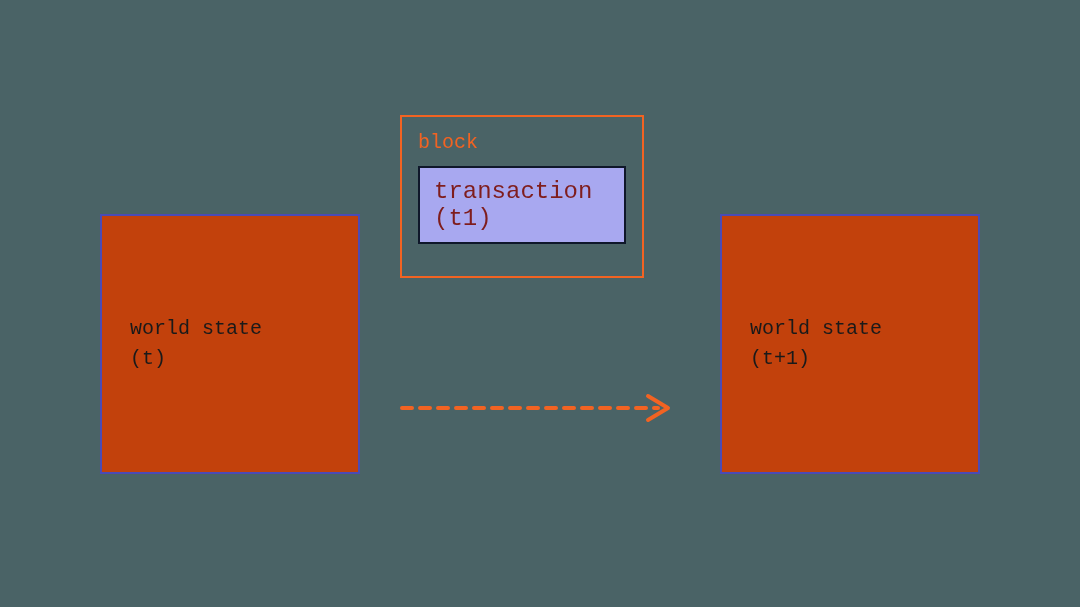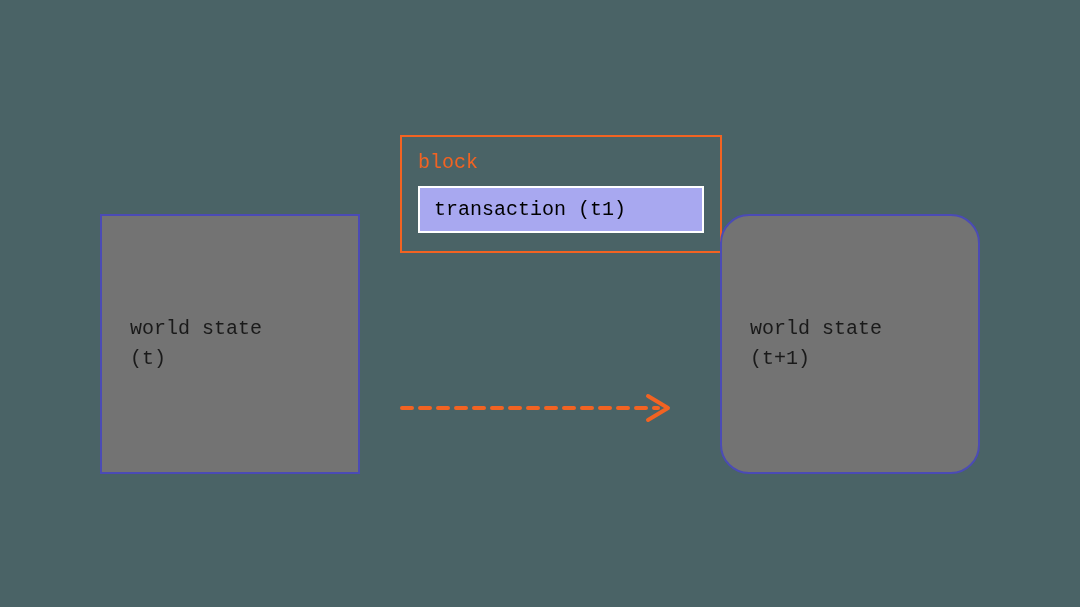--- a/index.html
+++ b/index.html
@@ -13,59 +13,58 @@
   }
   .stage {
     position: relative;
     width: 1080px;
     height: 607px;
   }
   .state-box {
     position: absolute;
     width: 260px;
     height: 260px;
-    background: #737373;
+    background: #c2410c;
     border: 2px solid #4b4bb5;
     box-sizing: border-box;
     display: flex;
     align-items: center;
   }
   .state-box .label {
     padding-left: 28px;
     font-size: 20px;
     line-height: 1.5;
     color: #1a1a1a;
     white-space: pre-line;
   }
   .state-left  { left: 100px; top: 214px; }
-  .state-right { left: 720px; top: 214px; border-radius: 29px; }
+  .state-right { left: 720px; top: 214px; }
 
   .block-box {
     position: absolute;
     left: 400px;
     top: 115px;
-    width: 322px;
+    width: 244px;
     border: 2px solid #f26322;
     box-sizing: border-box;
-    padding: 14px 16px 18px 16px;
-    margin-top: 20px;
+    padding: 14px 16px 32px 16px;
   }
   .block-title {
     color: #f26322;
     font-size: 20px;
     margin-bottom: 12px;
   }
   .tx {
     background: #a8a8f0;
-    border: 2px solid #ffffff;
+    border: 2px solid #0f172a;
     box-sizing: border-box;
     padding: 10px 14px;
     margin-top: 12px;
-    font-size: 20px;
-    color: #000000;
+    font-size: 24px;
+    color: #7f1d1d;
   }
   .tx:first-of-type { margin-top: 0; }
 
   .arrow {
     position: absolute;
     left: 400px;
     top: 393px;
     width: 280px;
     height: 30px;
   }

